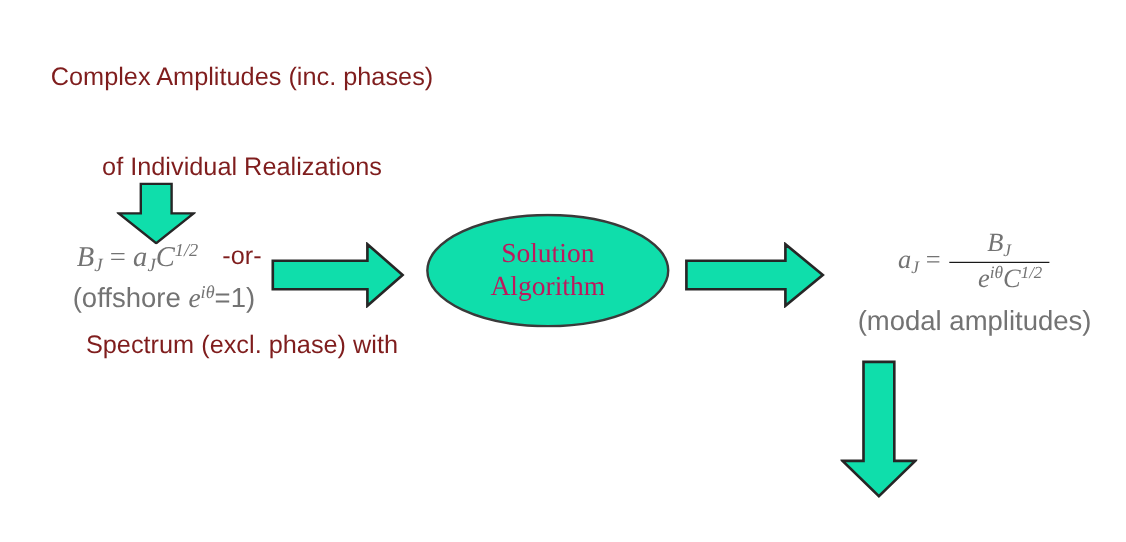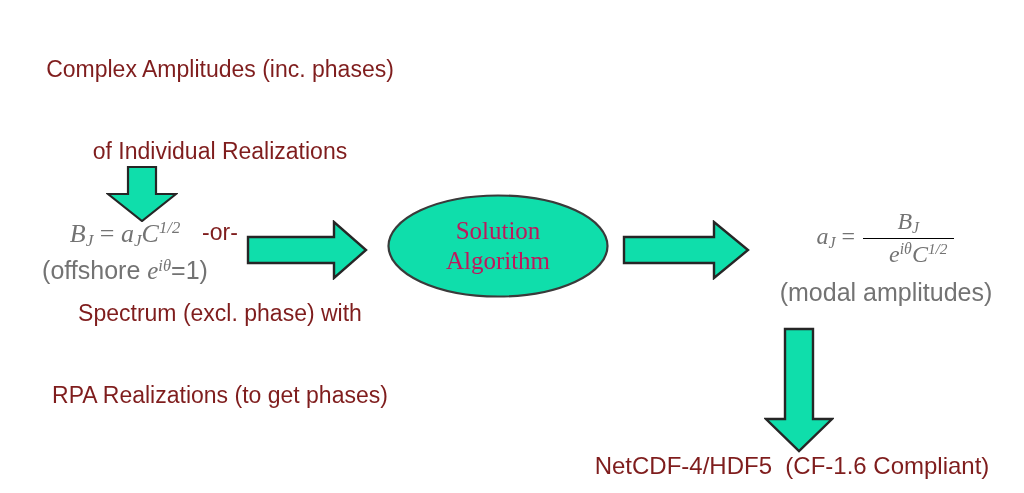--- a/index.html
+++ b/index.html
@@ -77,20 +77,21 @@
     text-align: center;
     font-size: 26px;
   }
   #left-equation-note {
     left: 0px;
     top: 256px;
     width: 250px;
     text-align: center;
     font-size: 25px;
     font-family: "Liberation Sans", sans-serif;
+    padding-left: 24px;
   }
   #left-equation-note .mi { font-family: "Liberation Serif", serif; }
 
   
   #right-equation {
     left: 748px;
     top: 208px;
     width: 276px;
     text-align: center;
     font-size: 24px;
@@ -158,21 +159,20 @@
 </head>
 <body>
 
 <div id="canvas">
 
   <div class="txt" id="input-description">
     <span class="line">Complex Amplitudes (inc. phases)</span>
     <span class="line">of Individual Realizations</span>
     <span class="line">-or-</span>
     <span class="line">Spectrum (excl. phase) with</span>
-    <span class="line">RPA Realizations (to get phases)</span>
   </div>
 
   <div class="arrow" id="arrow-input-to-equation">
     <svg viewBox="0 0 72 56" width="72" height="56" aria-hidden="true">
       <polygon points="22,1 50,1 50,28 70,28 36,55 2,28 22,28" fill="#0FDEAB" stroke="#262626" stroke-width="2.2" stroke-linejoin="miter"></polygon>
     </svg>
   </div>
 
   <div class="math" id="left-equation">
     <span class="mi">B</span><span class="sub">J</span>
@@ -216,15 +216,14 @@
   </div>
 
   <div class="math" id="right-equation-note">(modal amplitudes)</div>
 
   <div class="arrow" id="arrow-output-to-file">
     <svg viewBox="0 0 70 126" width="70" height="126" aria-hidden="true">
       <polygon points="21,2 49,2 49,92 68,92 35,124 2,92 21,92" fill="#0FDEAB" stroke="#262626" stroke-width="2.4" stroke-linejoin="miter"></polygon>
     </svg>
   </div>
 
-  <div class="txt" id="output-format-label">NetCDF-4/HDF5  (CF-1.6 Compliant)</div>
 
 </div>
 
 </body></html>

